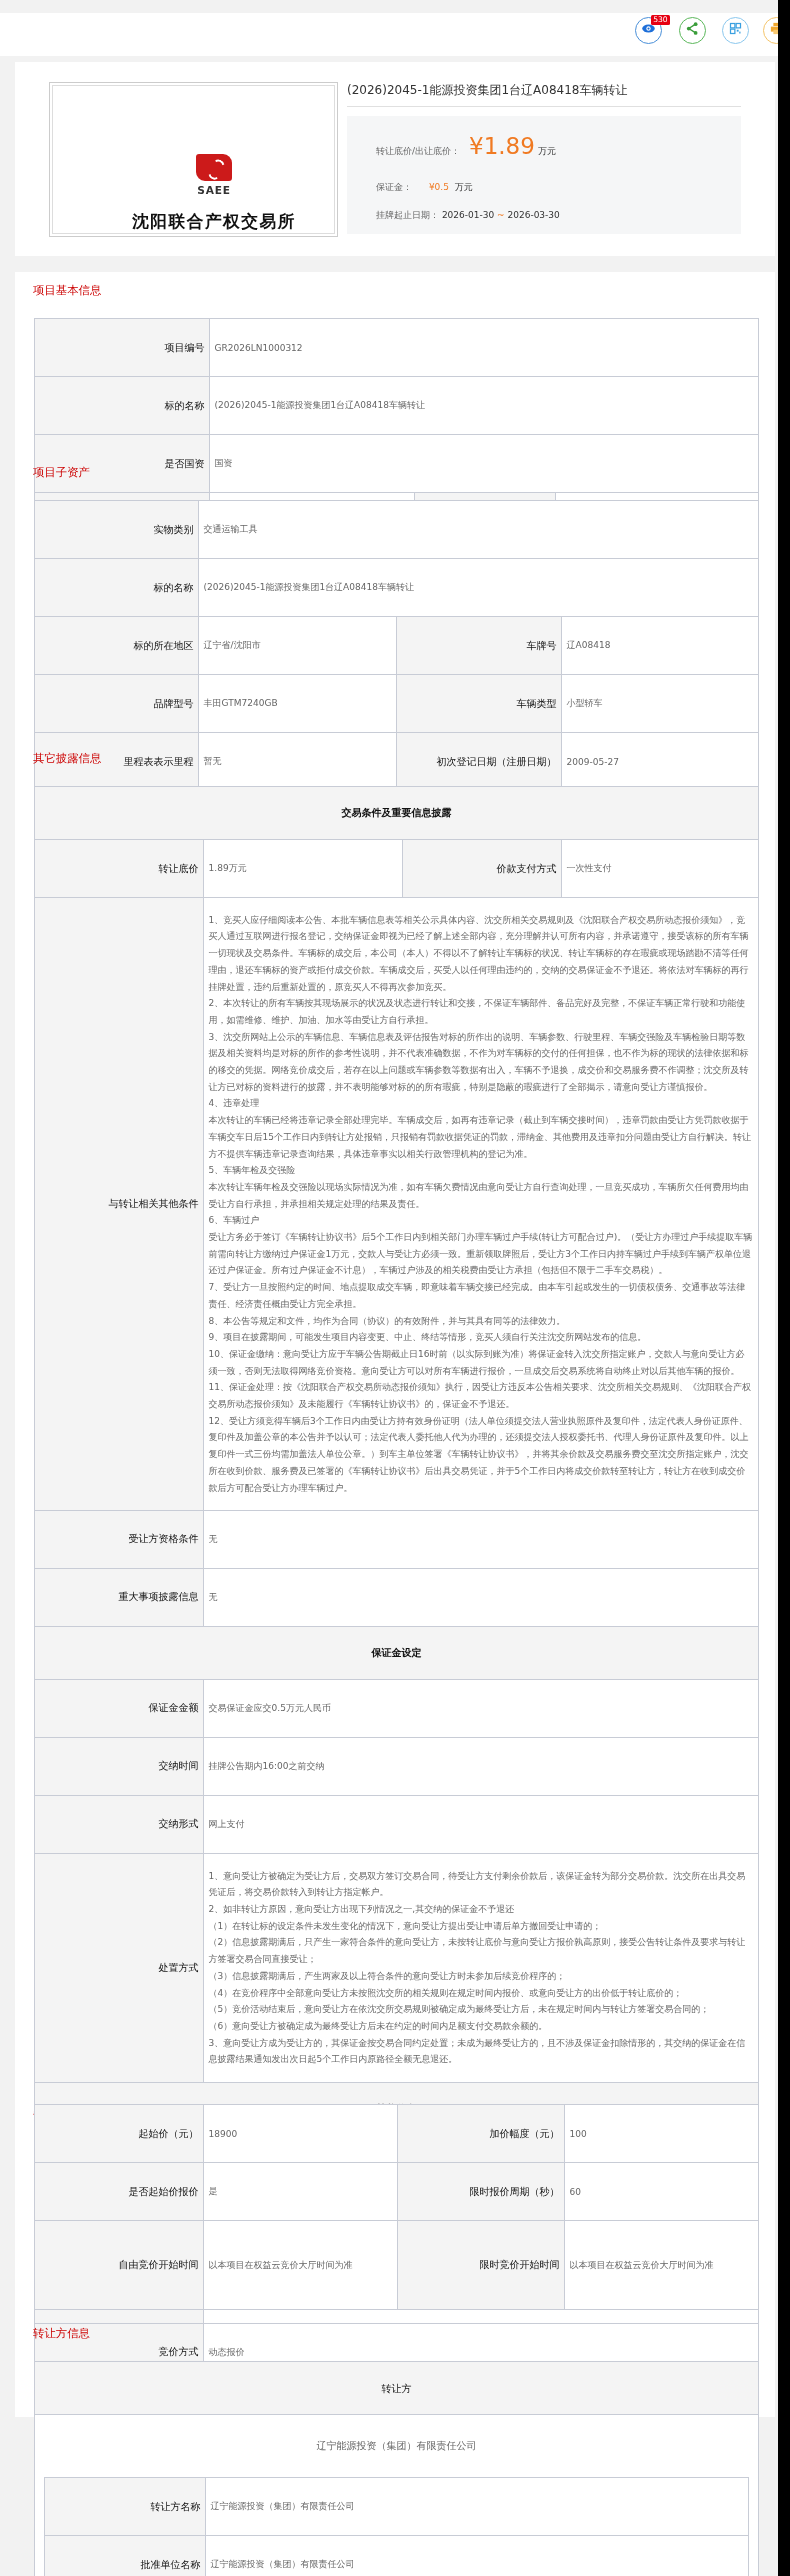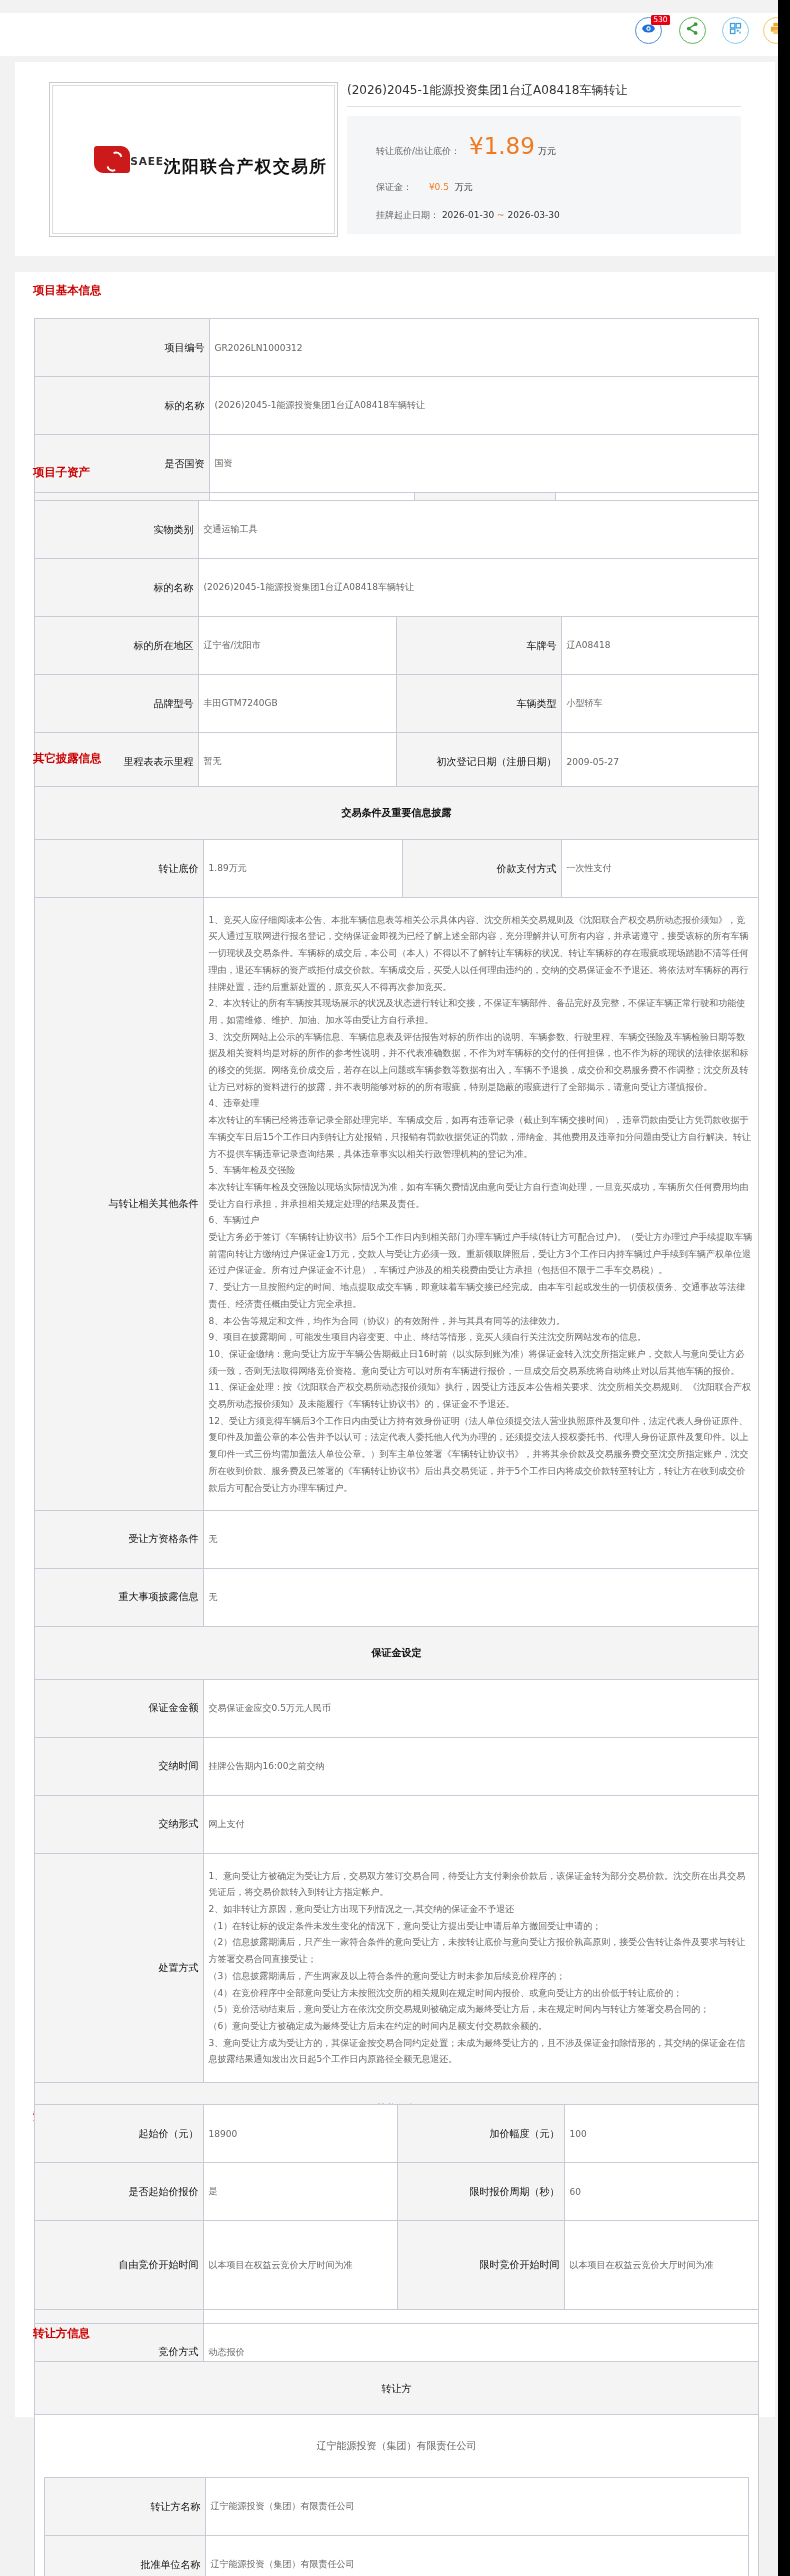--- a/index.html
+++ b/index.html
@@ -6,37 +6,37 @@
   html, body { background: #f2f2f2; }
   body { width: 790px; height: 2576px; position: relative; font-family: "DejaVu Sans", "Liberation Sans", sans-serif; color: #333; overflow: hidden; }
   .black-strip { position: absolute; left: 778px; top: 0; width: 12px; height: 2576px; background: #000; }
   .topbar { position: absolute; left: 0; top: 0; width: 778px; height: 43px; background: #fff; margin-top: 13px; }
   .tool-icon { position: absolute; top: 3.8px; width: 27px; height: 27px; border-radius: 50%; border: 1.1px solid; display: flex; align-items: center; justify-content: center; background: #fff; }
   .tool-icon svg { width: 15px; height: 15px; }
   .badge { position: absolute; top: -3px; right: -9px; background: #e60012; color: #fff; font-size: 7.6px; line-height: 10px; padding: 0 2.3px; border-radius: 1.5px; }
   .card { position: absolute; left: 15px; width: 760px; background: #fff; }
   .hero { top: 62px; height: 194px; }
   .logo-box { position: absolute; left: 34px; top: 20px; width: 289px; height: 155px; border: 0.8px solid #ccc; padding: 2.3px; }
-  .logo-inner { width: 100%; height: 100%; border: 0.8px solid #ddd; display: flex; flex-direction: row; align-items: center; justify-content: flex-start; padding-left: 41px; }
+  .logo-inner { width: 100%; height: 100%; border: 0.8px solid #ddd; display: flex; flex-direction: column; align-items: center; justify-content: flex-end; padding-left: 41px; }
   .logo-mark { width: 36px; height: 27px; background: #cc1a1a; border-radius: 3px 9px 3px 9px; position: relative; }
   .logo-mark:after { content: ""; position: absolute; left: 13px; top: 4.6px; width: 10.6px; height: 16.7px; border: 2.3px solid #fff; border-radius: 50%; border-color: #fff transparent #fff transparent; transform: rotate(25deg); }
   .logo-saee { font-family: "DejaVu Sans", sans-serif; font-weight: bold; font-size: 10.6px; color: #333; margin-top: 3px; letter-spacing: 0.8px; }
   .logo-name { font-family: "DejaVu Serif", serif; font-weight: bold; font-size: 16.7px; color: #111; margin-top: 13.7px; letter-spacing: 1.5px; }
   .hero-title { position: absolute; left: 332px; top: 15px; width: 394px; height: 30px; border-bottom: 0.8px solid #e0e0e0; font-size: 12px; color: #333; line-height: 26px; }
   .hero-info { position: absolute; left: 332px; top: 54px; width: 394px; height: 118px; background: #f5f6f7; padding-left: 29px; }
   .price-row { position: absolute; top: 16.7px; left: 29px; display: flex; align-items: baseline; }
   .lbl { font-size: 9px; color: #666; }
   .price-big { font-size: 23px; color: #f07a22; margin-left: 9px; }
   .unit { font-size: 9px; color: #333; margin-left: 3px; }
   .dep-row { position: absolute; top: 65px; left: 29px; font-size: 9px; }
   .dep-val { color: #f07a22; margin-left: 14px; text-align: right; }
   .date-row { position: absolute; top: 93px; left: 29px; font-size: 9px; color: #333; }
   .tilde { color: #f07a22; }
   .main { top: 272px; height: 2145px; }
-  .sec-title { position: absolute; left: 18px; font-size: 11.4px; color: #c00; font-weight: bold; }
+  .sec-title { position: absolute; left: 18px; font-size: 11.4px; color: #c00; font-weight: normal; }
   table.info { position: absolute; left: 19px; width: 725px; border-collapse: collapse; font-size: 9px; }
   table.info td { border: 1.1px solid #c8ccd6; height: 58px; padding: 0 4.6px; vertical-align: middle; }
   table.info td.k { background: #f4f4f4; text-align: right; font-weight: normal; color: #111; font-size: 10px; }
   table.info td.v { color: #666; background: #fff; }
   table.info td.hd { background: #f4f4f4; text-align: center; font-weight: bold; color: #111; font-size: 10px; height: 53px; }
   table.info td.long { line-height: 16.7px; padding-top: 13.7px; padding-bottom: 13.7px; height: auto; }
   .long p { margin: 0; }
   .r { height: 58px; }
 </style>
 </head>

